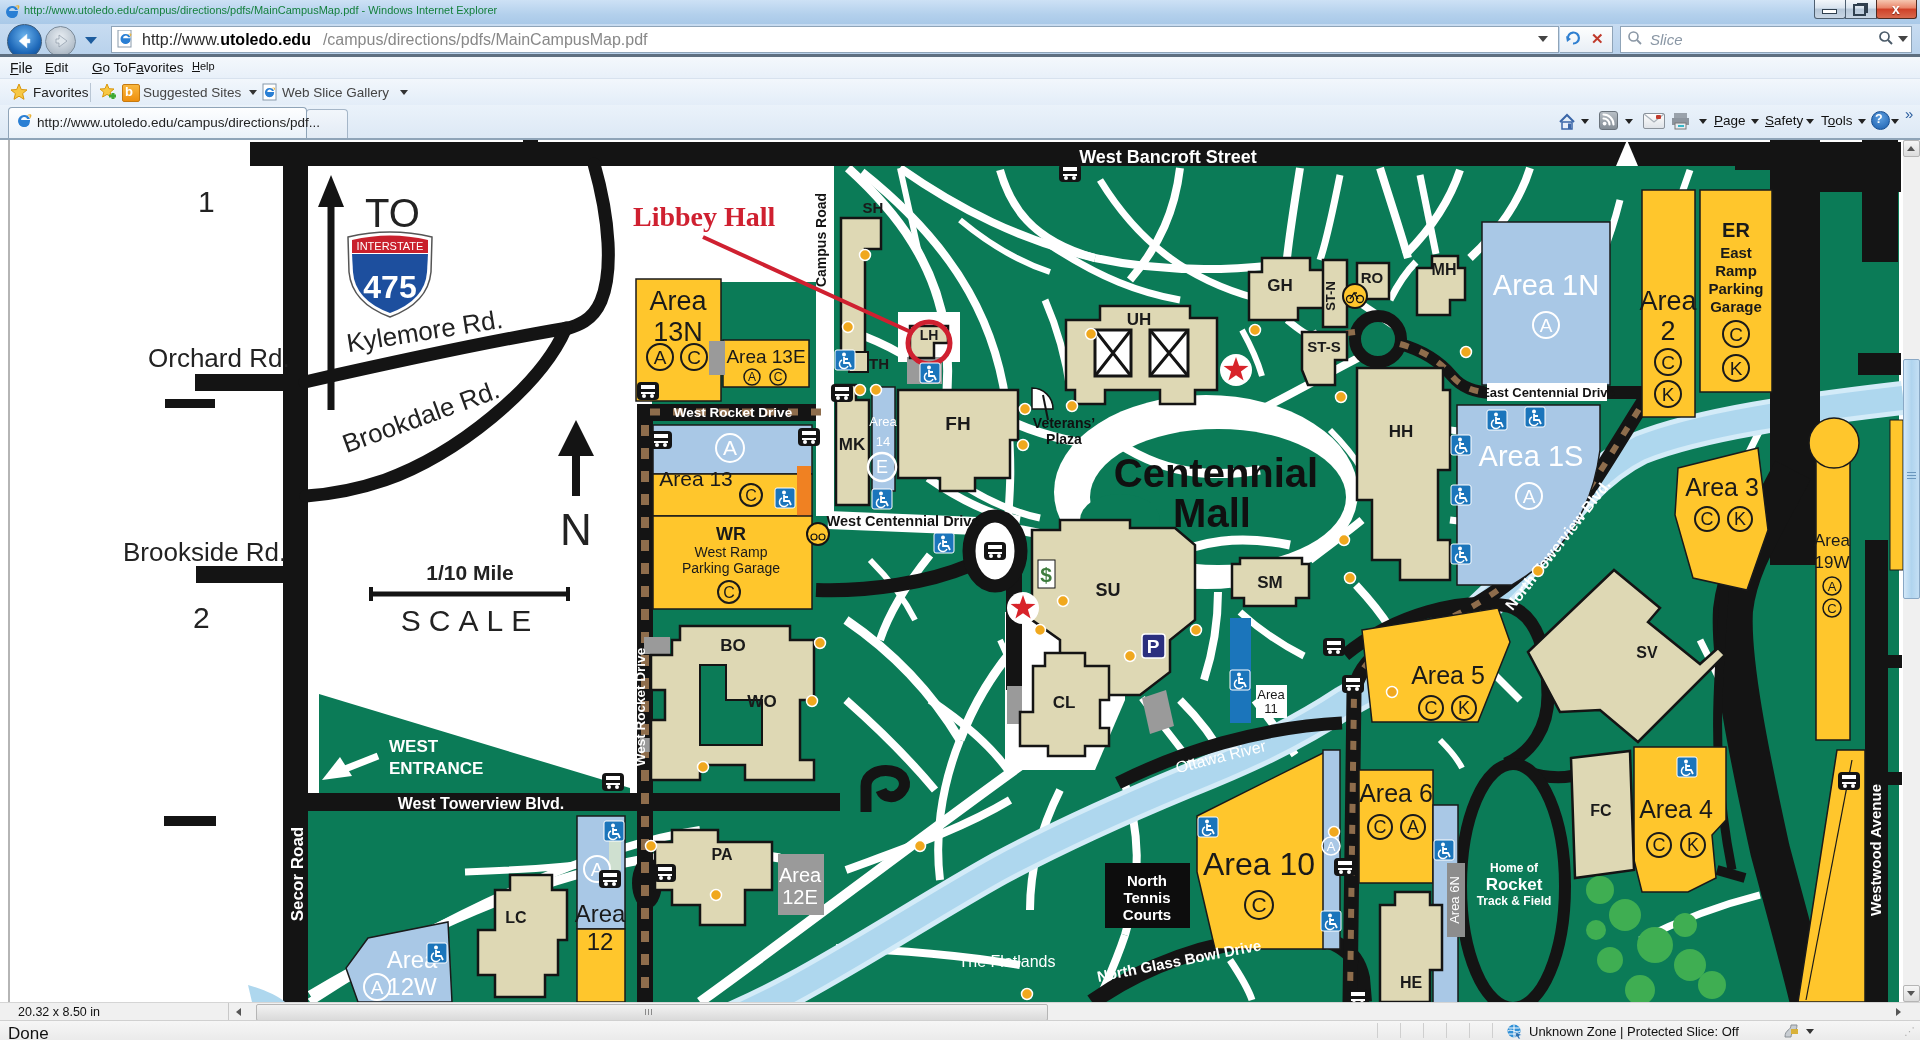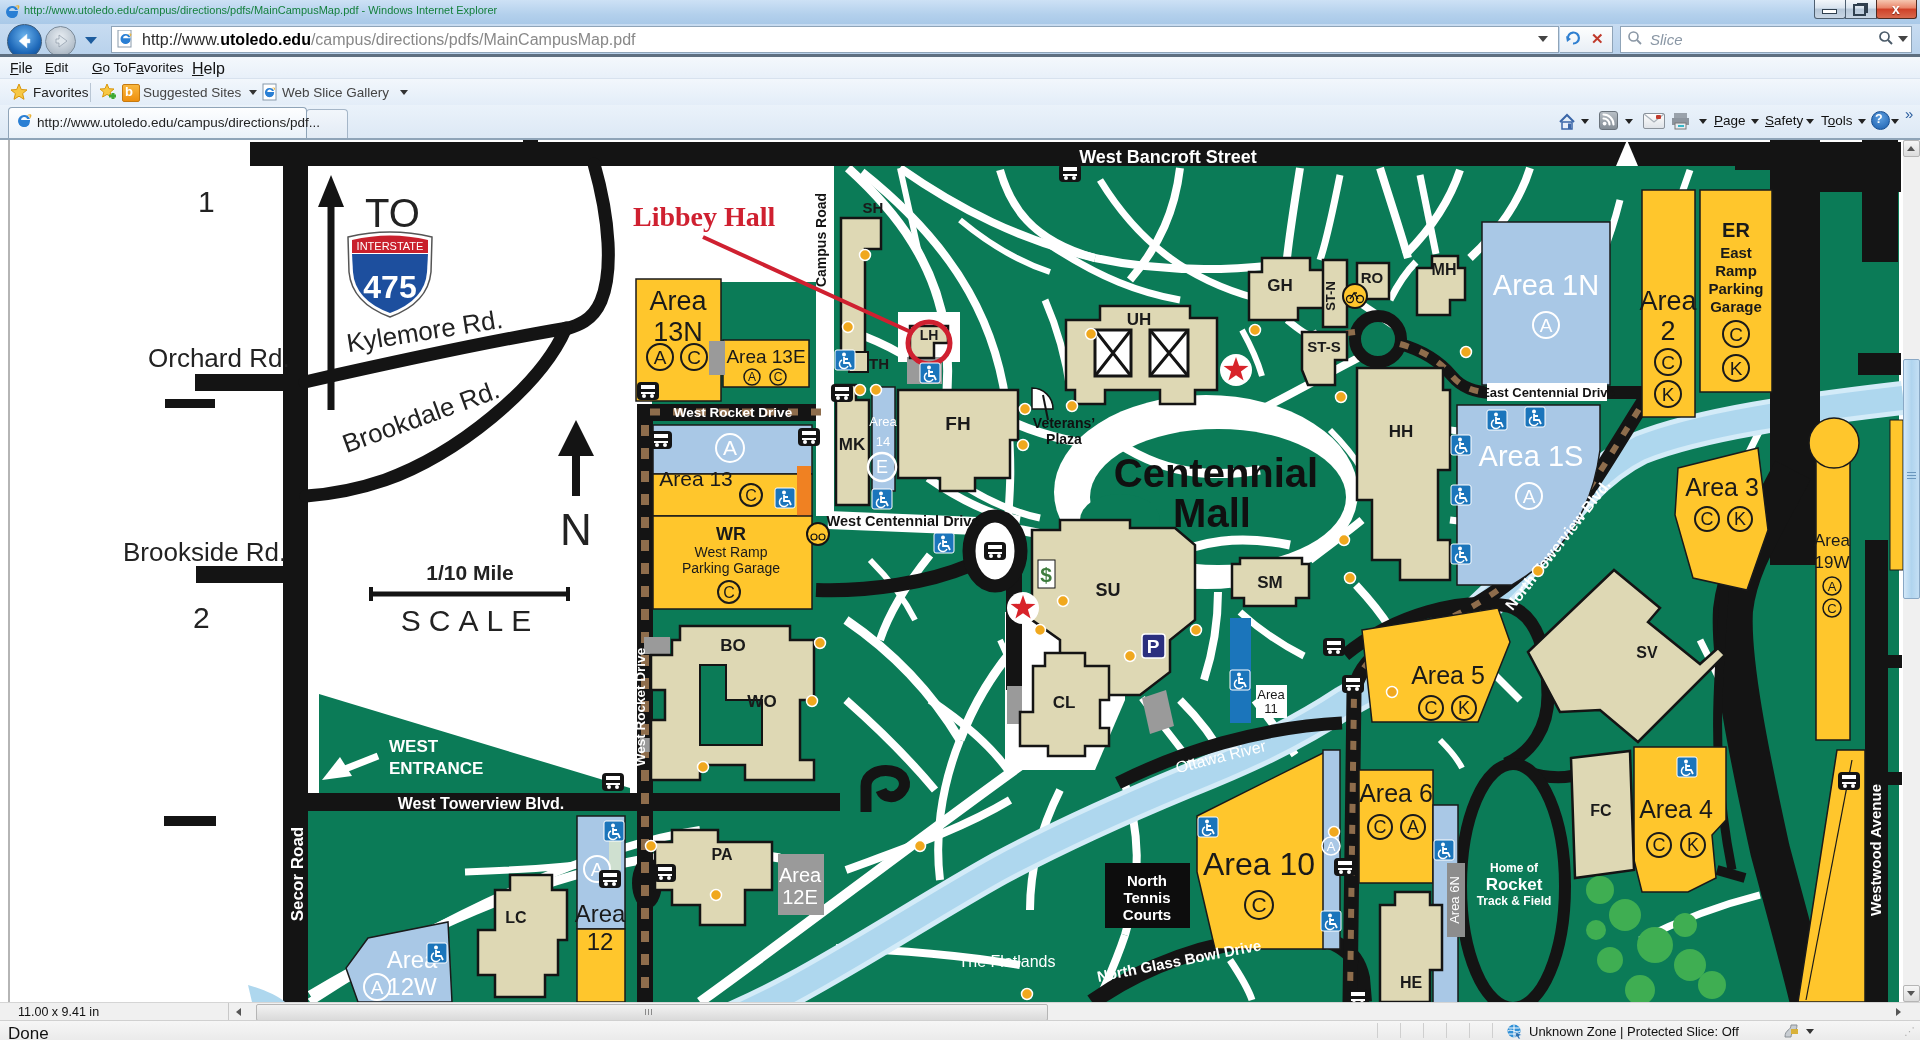--- a/index.html
+++ b/index.html
@@ -49,21 +49,21 @@
 
 <div class="abs" style="left:117px;top:30px;width:17px;height:18px;"><svg width="17" height="18">
       <rect x="1" y="0" width="13" height="17" fill="#fff" stroke="#8899aa"></rect>
       <g transform="translate(0.5,1)">
         <path d="M8 3 A5 5 0 1 0 13 8 L13 7.2 L5.5 7.2 A2.7 2.7 0 0 1 10.7 6.3 L12.9 6.3 A5 5 0 0 0 8 3 Z" fill="#2a7fd4"></path>
         <path d="M5.5 8.8 A2.7 2.7 0 0 0 10.4 10 L12.7 10 A5 5 0 0 1 4 10.5 Z" fill="#2a7fd4"></path>
         <path d="M10.5 3.2 C13.3 1.6 15.2 2.6 13.1 5.6 L12.3 4.5 C13.3 3.1 12.4 2.7 11 3.7 Z" fill="#e8b23a"></path>
       </g>
     </svg></div>
 
-<div class="abs" style="left:142px;top:31px;font-size:16px;color:#2b2b2b;">http://www.<span style="color:#000;font-weight:bold;">utoledo.edu</span><span style="color:#888;">/campus/directions/pdfs/MainCampusMap.pdf</span></div>
+<div class="abs" style="left:142px;top:31px;font-size:16px;color:#2b2b2b;">http://www.<span style="color:#000;font-weight:bold;">utoledo.edu</span><span style="color:#888;padding-left:12px;">/campus/directions/pdfs/MainCampusMap.pdf</span></div>
 
 <div class="abs" style="left:1538px;top:36px;width:0;height:0;border-left:5px solid transparent;border-right:5px solid transparent;border-top:6px solid #444;"></div>
 
 <div class="abs" style="left:1560px;top:26px;width:26px;height:25px;background:linear-gradient(#fdfefe,#e8eef5);border:1px solid #8fa4b8;border-left:none;"></div>
 <div class="abs" style="left:1564px;top:29px;width:18px;height:18px;"><svg width="18" height="18">
       <path d="M4 10 A5.5 5.5 0 1 1 9 14.5" fill="none" stroke="#2f7fd0" stroke-width="2.2"></path>
       <path d="M2 7 L7 10 L3 13 Z" fill="#2f7fd0"></path>
     </svg></div>
 
 <div class="abs" style="left:1586px;top:26px;width:26px;height:25px;background:linear-gradient(#fdfefe,#e8eef5);border:1px solid #8fa4b8;border-left:none;"></div>
@@ -81,21 +81,21 @@
     </svg></div>
 <div class="abs" style="left:1898px;top:36px;width:0;height:0;border-left:5px solid transparent;border-right:5px solid transparent;border-top:6px solid #444;"></div>
 
 <div class="abs" style="left:0;top:54px;width:1920px;height:3px;background:#5e6f80;"></div>
 
 <div class="abs" style="left:0;top:57px;width:1920px;height:21px;background:linear-gradient(#f4f8fc,#e8f0f9);border-bottom:1px solid #d8e2ee;"></div>
 <div class="abs" style="left:10px;top:60px;font-size:14px;color:#111;"><span style="text-decoration:underline">F</span>ile</div>
 <div class="abs" style="left:45px;top:60px;font-size:13.5px;color:#111;"><span style="text-decoration:underline">E</span>dit</div>
 <div class="abs" style="left:92px;top:60px;font-size:13.5px;color:#111;"><span style="text-decoration:underline">G</span>o To</div>
 <div class="abs" style="left:128px;top:60px;font-size:13.5px;color:#111;">F<span style="text-decoration:underline">a</span>vorites</div>
-<div class="abs" style="left:192px;top:60px;font-size:16px;color:#111;"><span style="text-decoration:underline">H</span>elp</div>
+<div class="abs" style="left:192px;top:60px;font-size:11px;color:#111;"><span style="text-decoration:underline">H</span>elp</div>
 
 <div class="abs" style="left:0;top:79px;width:1920px;height:26px;background:linear-gradient(#f2f7fc,#e3edf8);border-bottom:1px solid #cfdcea;"></div>
 
 <div class="abs" style="left:10px;top:83px;width:18px;height:18px;"><svg width="18" height="18">
       <path d="M9 1 L11.3 6.5 L17 6.9 L12.6 10.6 L14 16.3 L9 13.2 L4 16.3 L5.4 10.6 L1 6.9 L6.7 6.5 Z" fill="#f7c844" stroke="#d9960b" stroke-width="1"></path>
     </svg></div>
 <div class="abs" style="left:33px;top:85px;font-size:13.5px;color:#222;">Favorites</div>
 <div class="abs" style="left:90px;top:83px;width:1px;height:19px;background:#b9c6d4;"></div>
 
 <div class="abs" style="left:99px;top:83px;width:20px;height:19px;"><svg width="20" height="19">
@@ -724,21 +724,21 @@
   <div class="abs" style="left:0;top:0;width:17px;height:17px;background:linear-gradient(#f6f6f6,#dcdcdc);border:1px solid #b5b5b5;border-radius:2px;box-sizing:border-box;"></div>
   <div class="abs" style="left:4px;top:6px;width:0;height:0;border-left:4px solid transparent;border-right:4px solid transparent;border-bottom:5px solid #555;"></div>
   <div class="abs" style="left:0;top:219px;width:17px;height:240px;background:linear-gradient(90deg,#d3e8f8,#b0d4ee 50%,#c4dff4);border:1px solid #89a8c5;border-radius:2px;box-sizing:border-box;"></div>
   <div class="abs" style="left:4px;top:332px;width:9px;height:1px;background:#6a96bd;box-shadow:0 3px 0 #6a96bd,0 6px 0 #6a96bd;"></div>
   <div class="abs" style="left:0;top:845px;width:17px;height:17px;background:linear-gradient(#f6f6f6,#dcdcdc);border:1px solid #b5b5b5;border-radius:2px;box-sizing:border-box;"></div>
   <div class="abs" style="left:4px;top:851px;width:0;height:0;border-left:4px solid transparent;border-right:4px solid transparent;border-top:5px solid #555;"></div>
 </div>
 
 <div class="abs" style="left:0;top:1002px;width:1920px;height:18px;background:#f0f0f0;border-top:1px solid #d5d5d5;">
   <div class="abs" style="left:0;top:0;width:228px;height:18px;background:#f0f0f0;border-right:1px solid #c8c8c8;"></div>
-  <div class="abs" style="left:18px;top:2px;font-size:12.5px;color:#111;">11.00 x 9.41 in</div>
+  <div class="abs" style="left:18px;top:2px;font-size:12.5px;color:#111;">20.32 x 8.50 in</div>
   <div class="abs" style="left:236px;top:5px;width:0;height:0;border-top:4px solid transparent;border-bottom:4px solid transparent;border-right:5px solid #555;"></div>
   <div class="abs" style="left:256px;top:1px;width:790px;height:15px;background:linear-gradient(#f2f2f2,#dadada);border:1px solid #b5b5b5;border-radius:2px;"></div>
   <div class="abs" style="left:645px;top:6px;width:1px;height:6px;background:#8a8a8a;box-shadow:3px 0 0 #8a8a8a,6px 0 0 #8a8a8a;"></div>
   <div class="abs" style="left:1896px;top:5px;width:0;height:0;border-top:4px solid transparent;border-bottom:4px solid transparent;border-left:5px solid #555;"></div>
 </div>
 
 <div class="abs" style="left:0;top:1020px;width:1920px;height:20px;background:linear-gradient(#f6f6f6,#eaeaea);border-top:1px solid #d0d0d0;">
   <div class="abs" style="left:8px;top:3px;font-size:17px;color:#111;">Done</div>
   <div class="abs" style="left:1377px;top:2px;width:1px;height:15px;background:#cfcfcf;box-shadow:23px 0 0 #cfcfcf,46px 0 0 #cfcfcf,69px 0 0 #cfcfcf,92px 0 0 #cfcfcf,115px 0 0 #cfcfcf;"></div>
   <svg class="abs" style="left:1506px;top:2px;" width="17" height="16">

